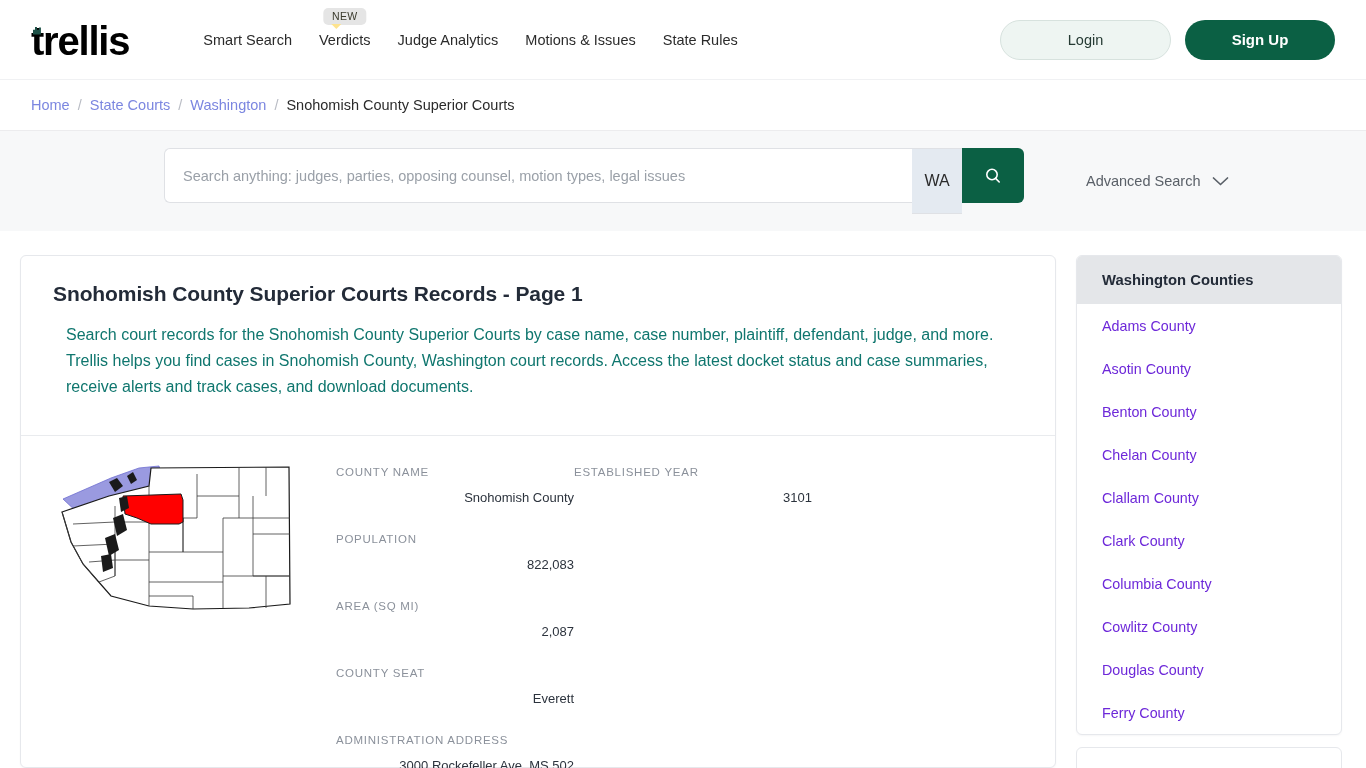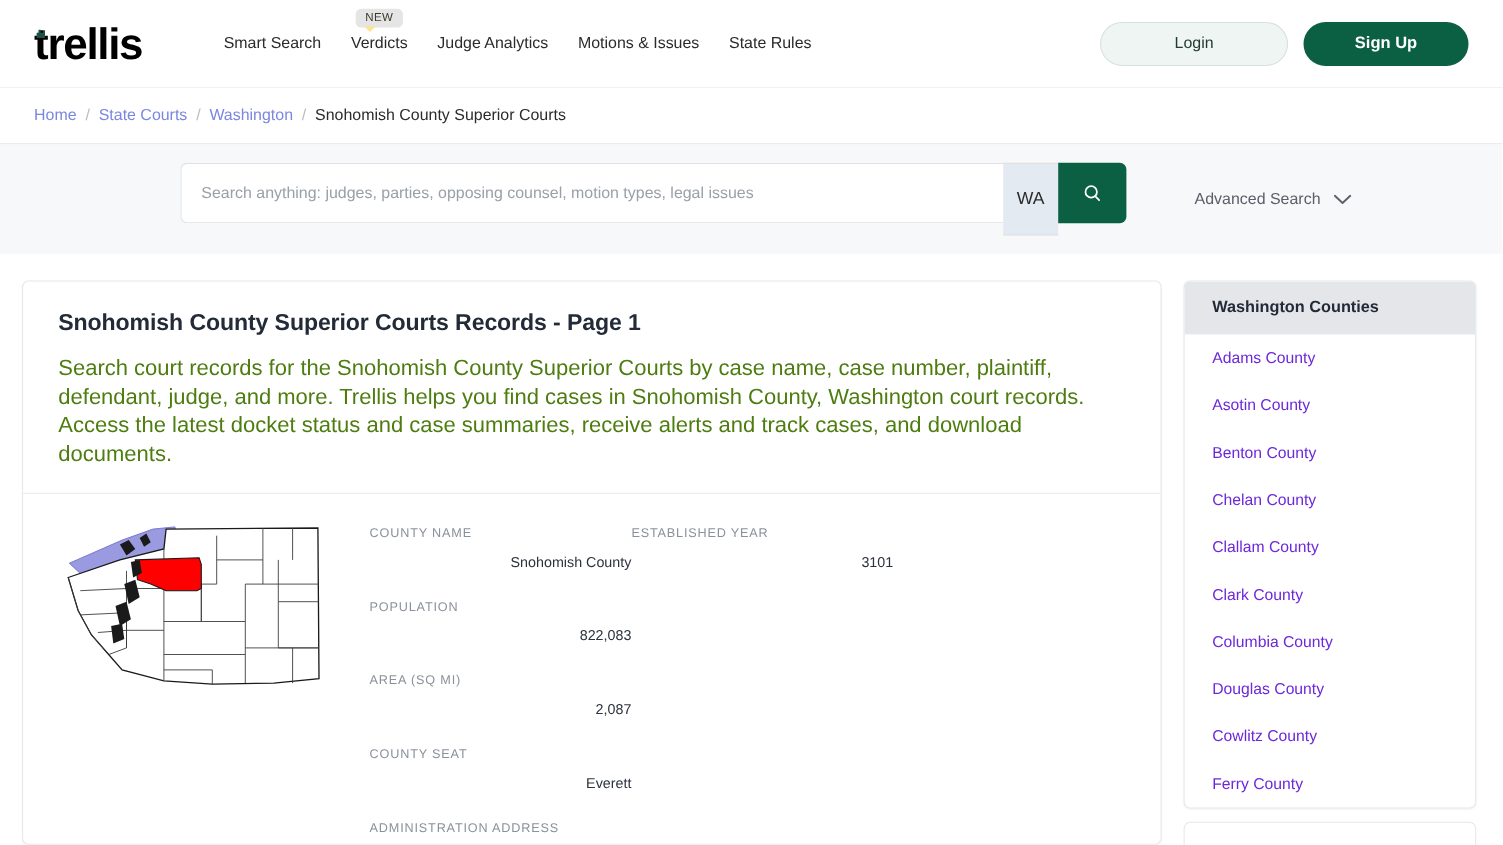--- a/index.html
+++ b/index.html
@@ -210,24 +210,24 @@
   }
   .card-head { padding: 26px 32px 22px; }
   .page-title {
     font-size: 21px;
     font-weight: bold;
     color: #232b38;
     margin: 0 0 16px;
     letter-spacing: -0.1px;
   }
   .page-desc {
-    font-size: 20px;
+    font-size: 16px;
     line-height: 26px;
-    color: #4d7c0f;
-    margin: 0;
+    color: #0f766e;
+    margin: 13px;
   }
   .card-divider { height: 1px; background: #e9ebee; }
 
   .details {
     display: flex;
     padding: 18px 32px 0;
     gap: 40px;
   }
   .map-box { width: 243px; flex-shrink: 0; padding-top: 2px; }
   .fields { flex: 1; padding-top: 12px; }
@@ -446,20 +446,20 @@
   <div class="sidebar">
     <div class="side-card">
       <div class="side-head">Washington Counties</div>
       <div class="side-item">Adams County</div>
       <div class="side-item">Asotin County</div>
       <div class="side-item">Benton County</div>
       <div class="side-item">Chelan County</div>
       <div class="side-item">Clallam County</div>
       <div class="side-item">Clark County</div>
       <div class="side-item">Columbia County</div>
+      <div class="side-item">Cowlitz County</div>
       <div class="side-item">Douglas County</div>
-      <div class="side-item">Cowlitz County</div>
       <div class="side-item">Ferry County</div>
     </div>
     <div class="side-card-2"></div>
   </div>
 
 </div>
 
 </body></html>

